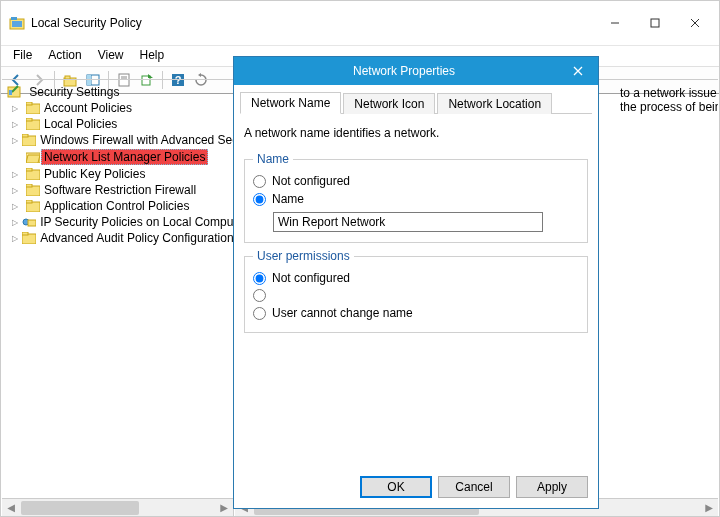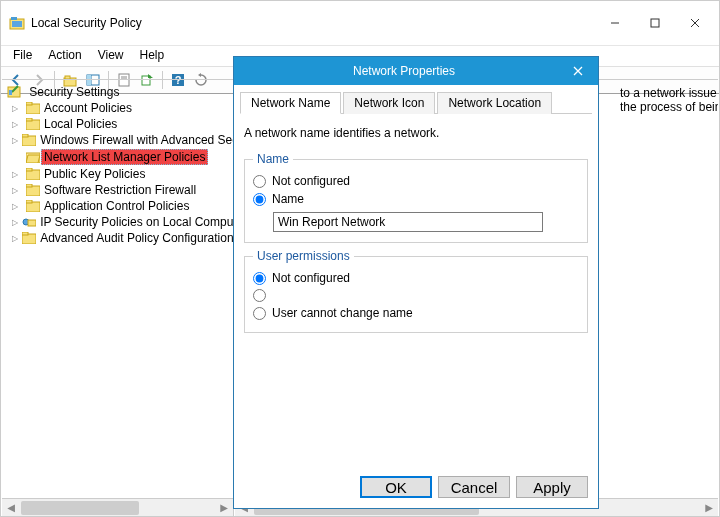--- a/index.html
+++ b/index.html
@@ -160,20 +160,21 @@
     display:flex; align-items:center; justify-content:center;
     color: #fff;
   }
   .dialog-body {
     padding: 4px 6px 6px 6px;
   }
   .tabstrip {
     display:flex;
     border-bottom: 1px solid #ccc;
     margin-top: 2px;
+    align-items: center;
   }
   .tab {
     padding: 3px 10px;
     border: 1px solid #ccc;
     border-bottom: none;
     background: #f4f4f4;
     margin-right: 2px;
     position: relative;
     top: 1px;
     font-size: 12px;
@@ -207,21 +208,21 @@
   .dialog-buttons {
     position: absolute;
     bottom: 10px; right: 10px;
     display: flex;
     gap: 6px;
   }
   .dlg-btn {
     width: 72px; height: 22px;
     border: 1px solid #adadad;
     background: #e1e1e1;
-    font-size: 15px;
+    font-size: 12px;
     font-family: inherit;
     display:flex; align-items:center; justify-content:center;
   }
   .dlg-btn.default {
     border: 2px solid #0078d7;
     background: #e1e1e1;
   }
 </style>
 </head>
 <body>

